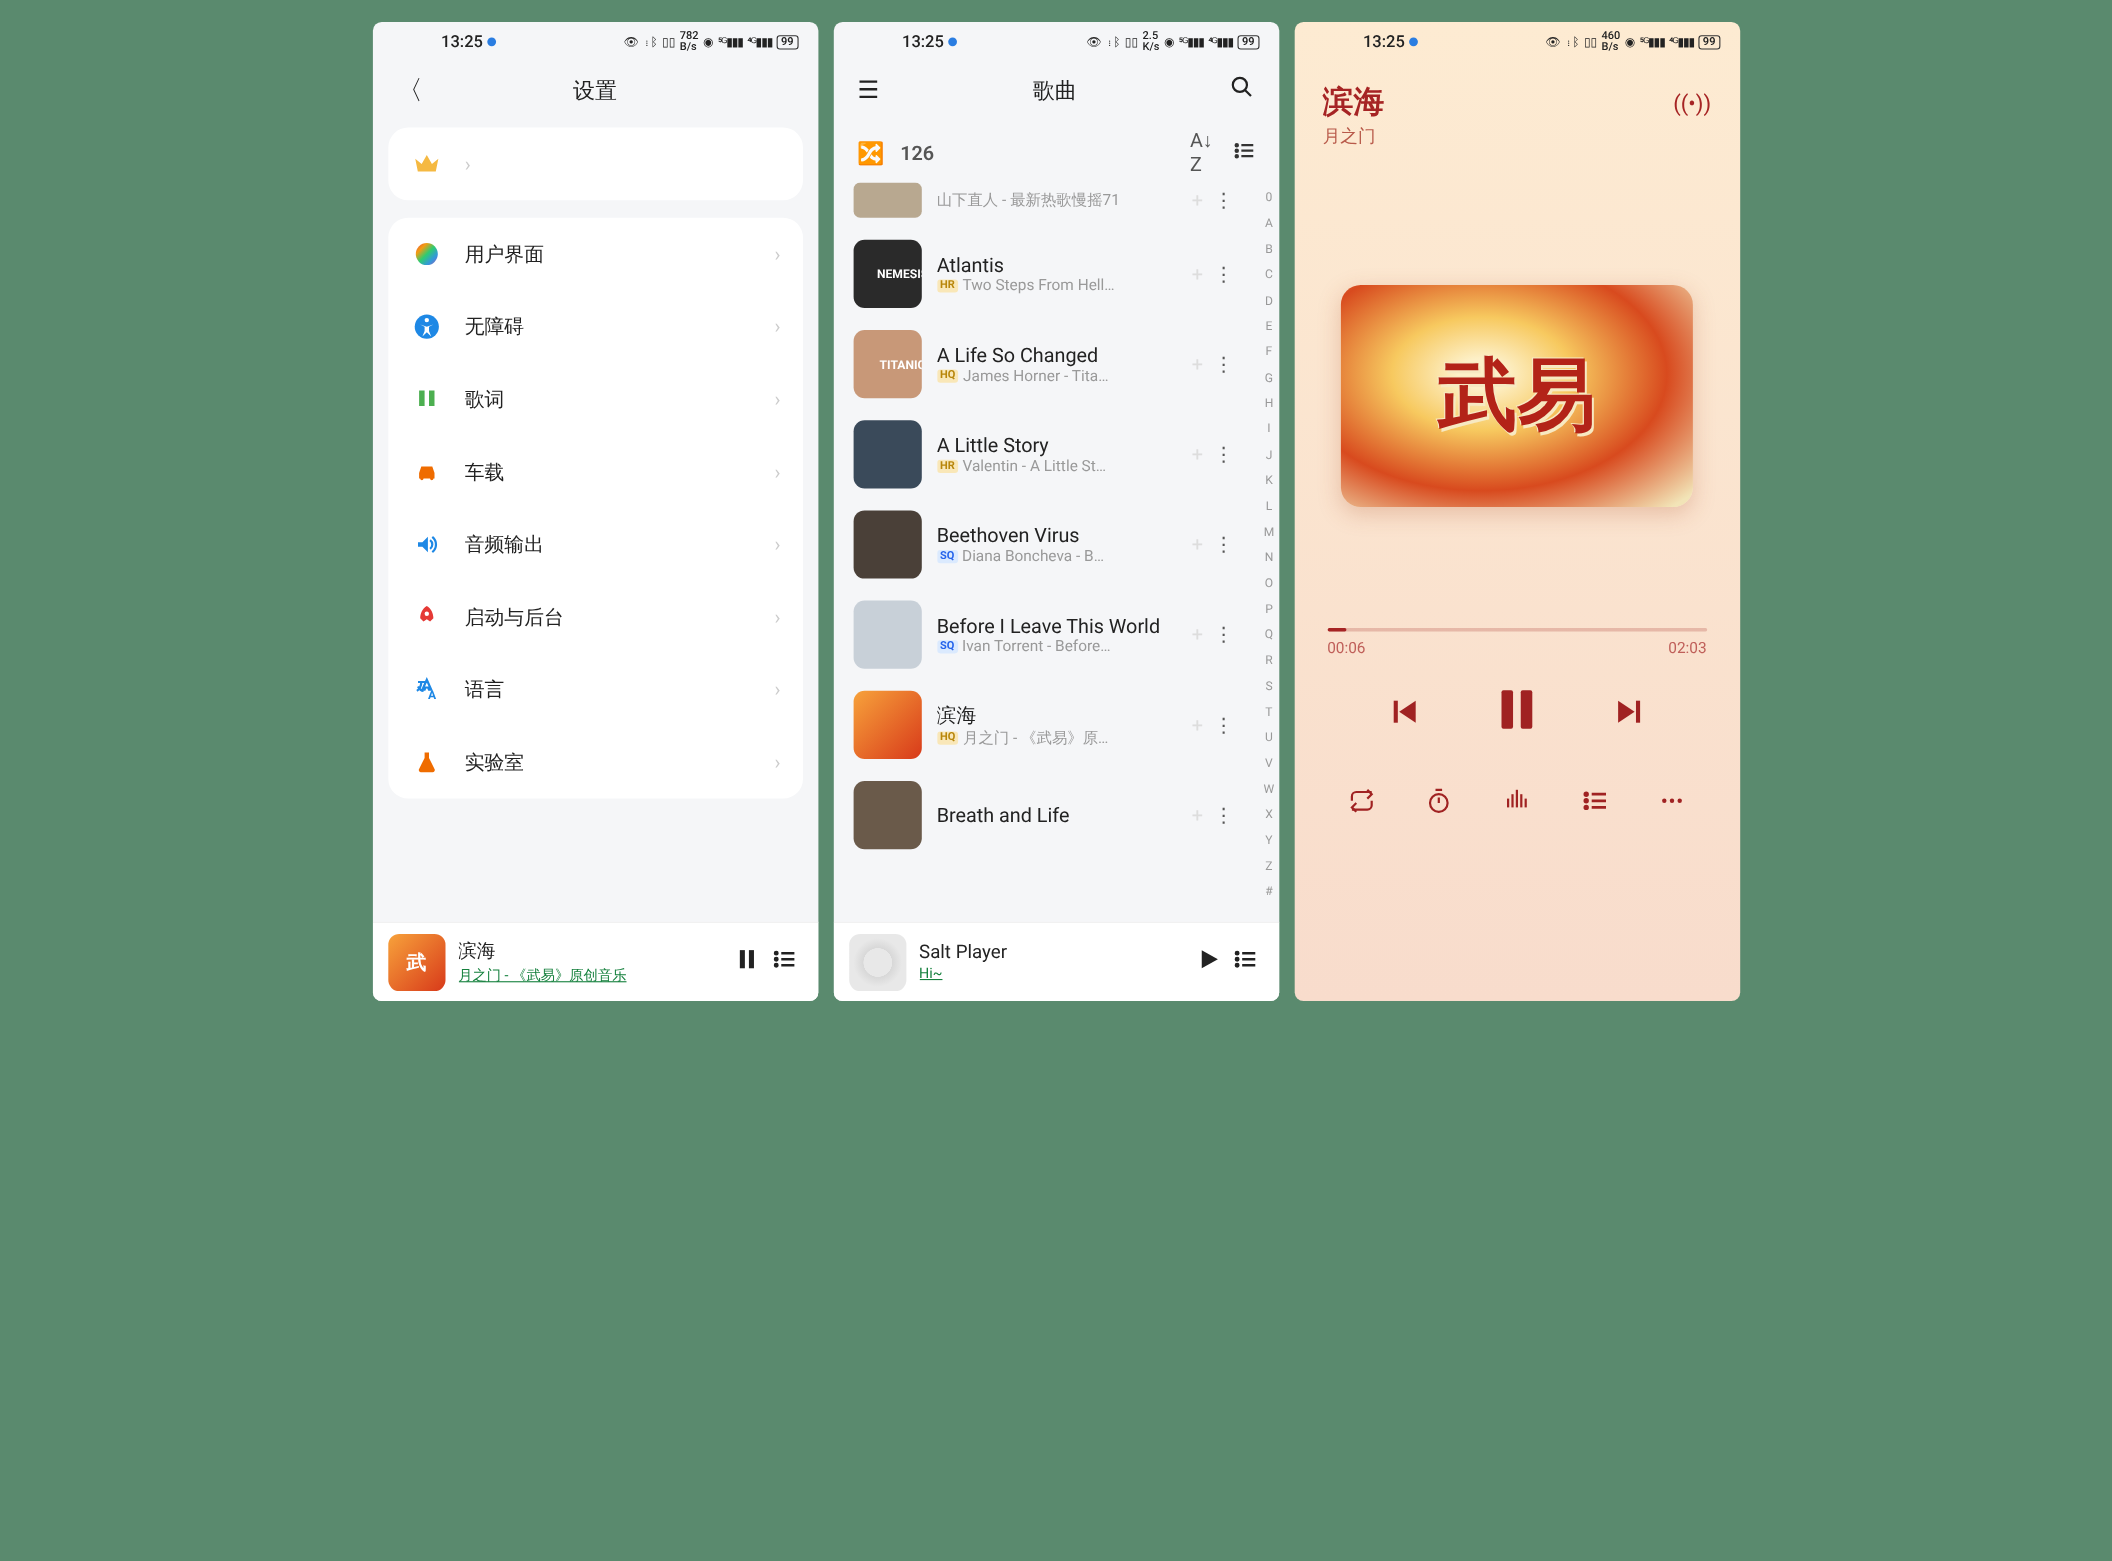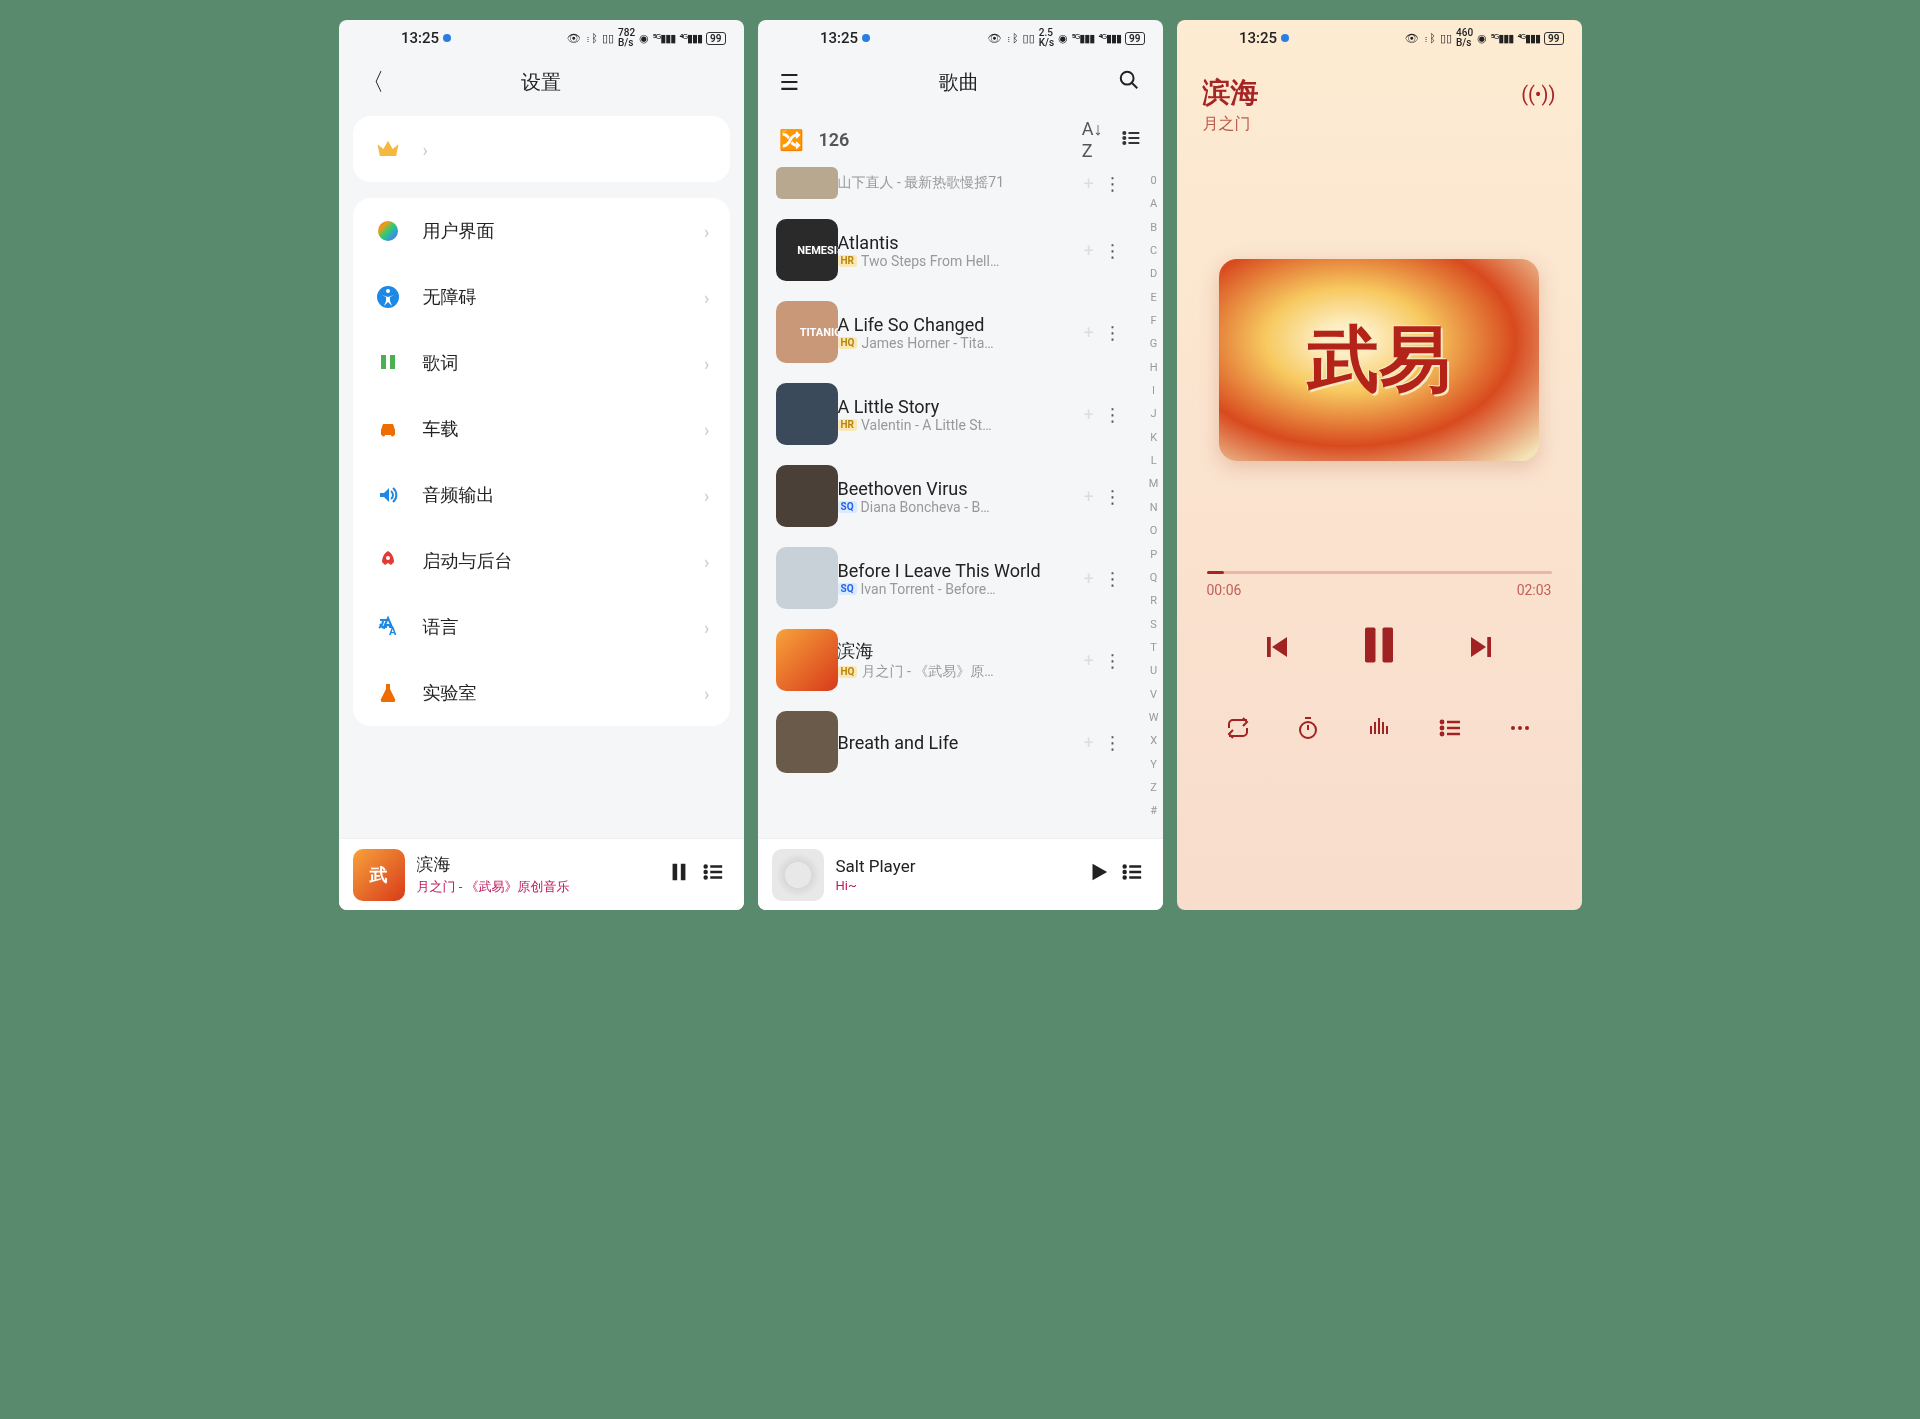--- a/index.html
+++ b/index.html
@@ -103,21 +103,21 @@
     width: 52px; height: 52px;
     border-radius: 10px;
     background: linear-gradient(135deg,#f7a23b,#d83a1a);
     display:flex;align-items:center;justify-content:center;
     color:#fff;font-weight:bold;font-size:18px;
     flex-shrink:0;
   }
   .mini-art.grey { background: radial-gradient(circle,#e8e8e8 35%,#d8d8d8 36%,#e8e8e8 60%); }
   .mini-info { flex: 1; margin-left: 12px; overflow:hidden;}
   .mini-title { font-size: 17px; color: #222; }
-  .mini-sub { font-size: 13px; color: #be185d; margin-top:2px; white-space:nowrap; overflow:hidden; text-overflow:ellipsis;}
+  .mini-sub { font-size: 13px; color: #15803d; margin-top:2px; white-space:nowrap; overflow:hidden; text-overflow:ellipsis;text-decoration:underline;}
   .mini-btn { width: 34px; text-align:center; font-size: 22px; color:#222; cursor:pointer;}
   .mini-btn svg { width:22px; height:22px; }
 
   
   .header2 {
     display: flex;
     align-items: center;
     justify-content: space-between;
     height: 52px;
     padding: 0 22px;
@@ -147,21 +147,21 @@
     width: 62px; height:62px;
     border-radius:10px;
     background:#ccc;
     flex-shrink:0;
     display:flex;align-items:center;justify-content:center;
     color:#fff;font-size:11px;font-weight:bold;
     overflow:hidden;
     text-align:center;
     padding-left:28px;
   }
-  .song-info { flex:1; overflow:hidden; }
+  .song-info { flex:1; margin-left:14px; overflow:hidden; }
   .song-title { font-size:18px; color:#222; white-space:nowrap; overflow:hidden; text-overflow:ellipsis;}
   .song-sub { font-size:14px; color:#999; white-space:nowrap; overflow:hidden; text-overflow:ellipsis; display:flex; align-items:center; gap:4px;}
   .qbadge { display:inline-block; font-size:10px; font-weight:700; border-radius:3px; padding:1px 3px; line-height:1; }
   .qbadge.hr { background:#f9e7b8; color:#b8860b; }
   .qbadge.hq { background:#f9e7b8; color:#b8860b; }
   .qbadge.sq { background:#dbeafe; color:#2563eb; }
   .song-add { color:#ddd; font-size:18px; width:24px; text-align:center;}
   .song-more { color:#555; font-size:18px; width:24px; text-align:center; cursor:pointer;}
   .alpha-strip {
     position:absolute; right:4px; top:6px; bottom:90px;

